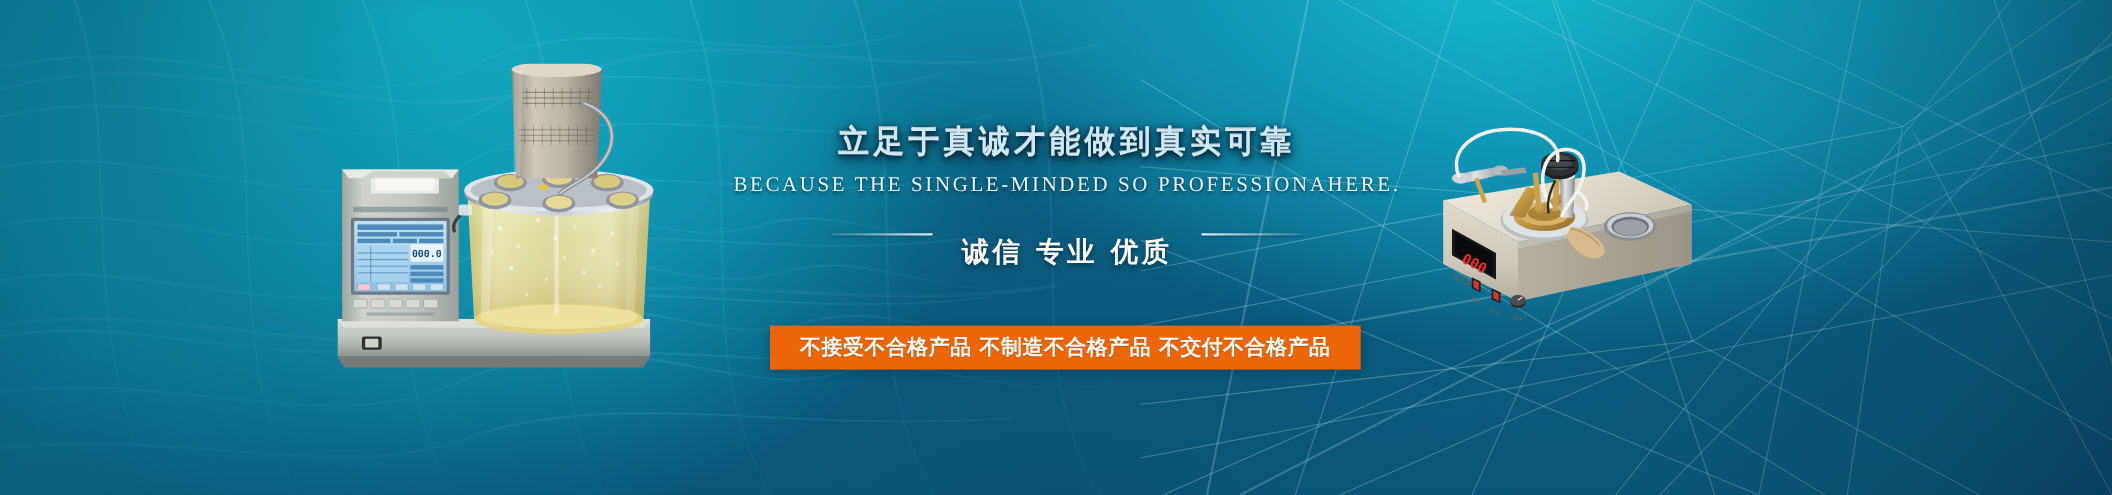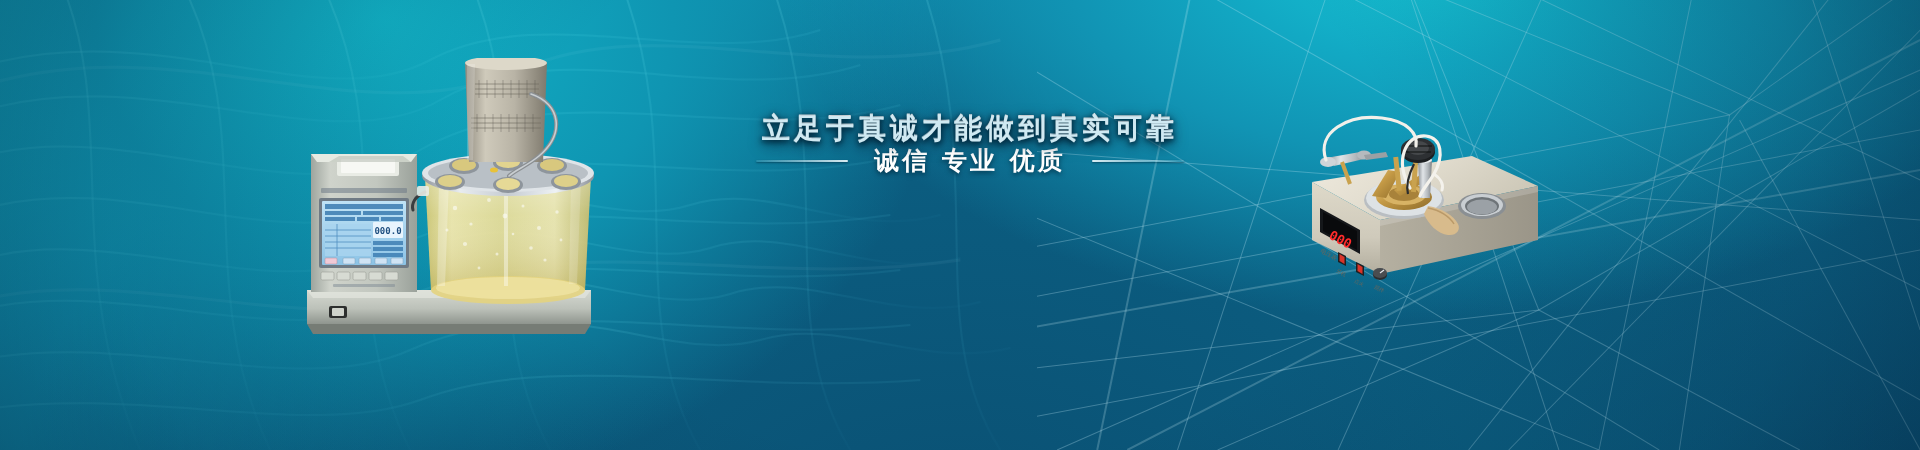--- a/index.html
+++ b/index.html
@@ -89,22 +89,23 @@
     font-family: "Liberation Serif", serif;
     font-size: 19px;
     font-weight: 400;
     letter-spacing: 2.4px;
     color: #e7f4fa;
     text-shadow: 0 1px 3px rgba(2,36,56,.85);
     white-space: nowrap;
   }
 
   .tagline-row {
+    margin-top: 32px;
     display: flex;
-    align-items: center;
+    align-items: flex-start;
     justify-content: center;
     gap: 26px;
   }
   .rule {
     width: 92px;
     height: 2px;
     background: linear-gradient(90deg, rgba(226,243,250,.12), rgba(236,248,252,.92));
     border-radius: 2px;
     box-shadow: 0 1px 2px rgba(2,36,56,.5);
   }
@@ -508,21 +509,25 @@
       <path d="M50,48 C40,20 72,2 106,6 C132,9 142,22 140,34" fill="none" stroke="#f2f0ea" stroke-width="3.2" stroke-linecap="round"></path>
       <path d="M134,76 C118,48 130,22 150,24 C166,26 168,44 158,62 C152,72 146,78 144,84" fill="none" stroke="#f4f2ec" stroke-width="3.2" stroke-linecap="round"></path>
       <path d="M158,62 C164,66 168,72 166,78" fill="none" stroke="#f4f2ec" stroke-width="3" stroke-linecap="round"></path>
 
       <path d="M138,52 C132,64 130,74 132,82" fill="none" stroke="#2b2d2f" stroke-width="2.2"></path>
     </svg>
   </div>
 
   <div class="text-block">
     <div class="headline">立足于真诚才能做到真实可靠</div>
+    <div class="subline">BECAUSE  THE  SINGLE-MINDED  SO  PROFESSIONAHERE.</div>
     <div class="tagline-row">
       <span class="rule left"></span>
       <span class="tagline">诚信  专业  优质</span>
       <span class="rule right"></span>
     </div>
   </div>
 
+  <div class="orange-strip">
+    <span class="slogan">不接受不合格产品  不制造不合格产品  不交付不合格产品</span>
+  </div>
 
 </div>
 
 </body></html>

